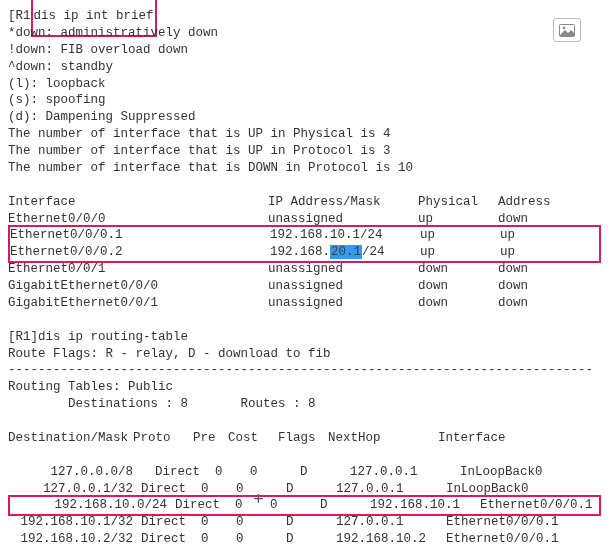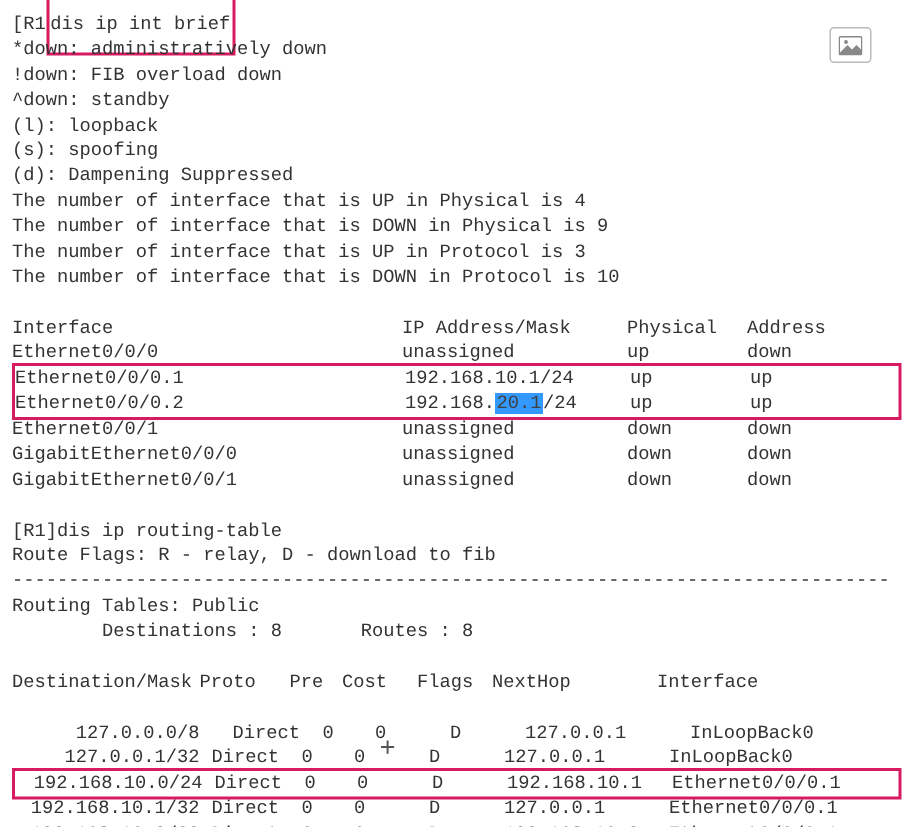--- a/index.html
+++ b/index.html
@@ -88,21 +88,20 @@
 <div id="legend">
       <div>*down: administratively down</div>
       <div>!down: FIB overload down</div>
       <div>^down: standby</div>
       <div>(l): loopback</div>
       <div>(s): spoofing</div>
       <div>(d): Dampening Suppressed</div>
     </div>
 <div id="summary">
       <div>The number of interface that is UP in Physical is 4</div>
-      <div>The number of interface that is DOWN in Physical is 9</div>
       <div>The number of interface that is UP in Protocol is 3</div>
       <div>The number of interface that is DOWN in Protocol is 10</div>
     </div>
 <br>
 
 
 <div>
   <div>
     <span class="col-if">Interface</span><span class="col-ip">IP Address/Mask</span><span class="col-phy">Physical</span><span class="col-pro">Address</span>
   </div>
@@ -133,21 +132,21 @@
 <br>
 <div>
   <div>
     <span class="rt-dest">Destination/Mask</span><span class="rt-proto">Proto</span><span class="rt-pre">Pre</span><span class="rt-cost">Cost</span><span class="rt-flags">Flags</span><span class="rt-nh">NextHop</span><span class="rt-if">Interface</span>
   </div>
   <br>
   <div id="rtrows">
         <div><span class="rt-dest" style="text-align:right;padding-right:22px;">127.0.0.0/8</span><span class="rt-proto">Direct</span><span class="rt-pre">0</span><span class="rt-cost">0</span><span class="rt-flags">D</span><span class="rt-nh">127.0.0.1</span><span class="rt-if">InLoopBack0</span></div>
         <div><span class="rt-dest" style="text-align:right;padding-right:8px;">127.0.0.1/32</span><span class="rt-proto">Direct</span><span class="rt-pre">0</span><span class="rt-cost">0</span><span class="rt-flags">D</span><span class="rt-nh">127.0.0.1</span><span class="rt-if">InLoopBack0</span></div>
         <div class="hl-row">
-          <div><span class="rt-dest" style="text-align:right;padding-right:8px;">192.168.10.0/24</span><span class="rt-proto">Direct</span><span class="rt-pre">0</span><span class="rt-cost">0</span><span class="rt-flags">D</span><span class="rt-nh">192.168.10.1</span><span class="rt-if">Ethernet0/0/0.1</span></div>
+          <div><span class="rt-dest" style="text-align:right;padding-right:8px;padding-left:32px;">192.168.10.0/24</span><span class="rt-proto">Direct</span><span class="rt-pre">0</span><span class="rt-cost">0</span><span class="rt-flags">D</span><span class="rt-nh">192.168.10.1</span><span class="rt-if">Ethernet0/0/0.1</span></div>
         </div>
         <div><span class="rt-dest" style="text-align:right;padding-right:8px;">192.168.10.1/32</span><span class="rt-proto">Direct</span><span class="rt-pre">0</span><span class="rt-cost">0</span><span class="rt-flags">D</span><span class="rt-nh">127.0.0.1</span><span class="rt-if">Ethernet0/0/0.1</span></div>
         <div><span class="rt-dest" style="text-align:right;padding-right:8px;">192.168.10.2/32</span><span class="rt-proto">Direct</span><span class="rt-pre">0</span><span class="rt-cost">0</span><span class="rt-flags">D</span><span class="rt-nh">192.168.10.2</span><span class="rt-if">Ethernet0/0/0.1</span></div>
       </div>
 </div>
 
 <span class="plus" id="plus" style="left: 245px; top: 492px;">+</span>
 
 
 

